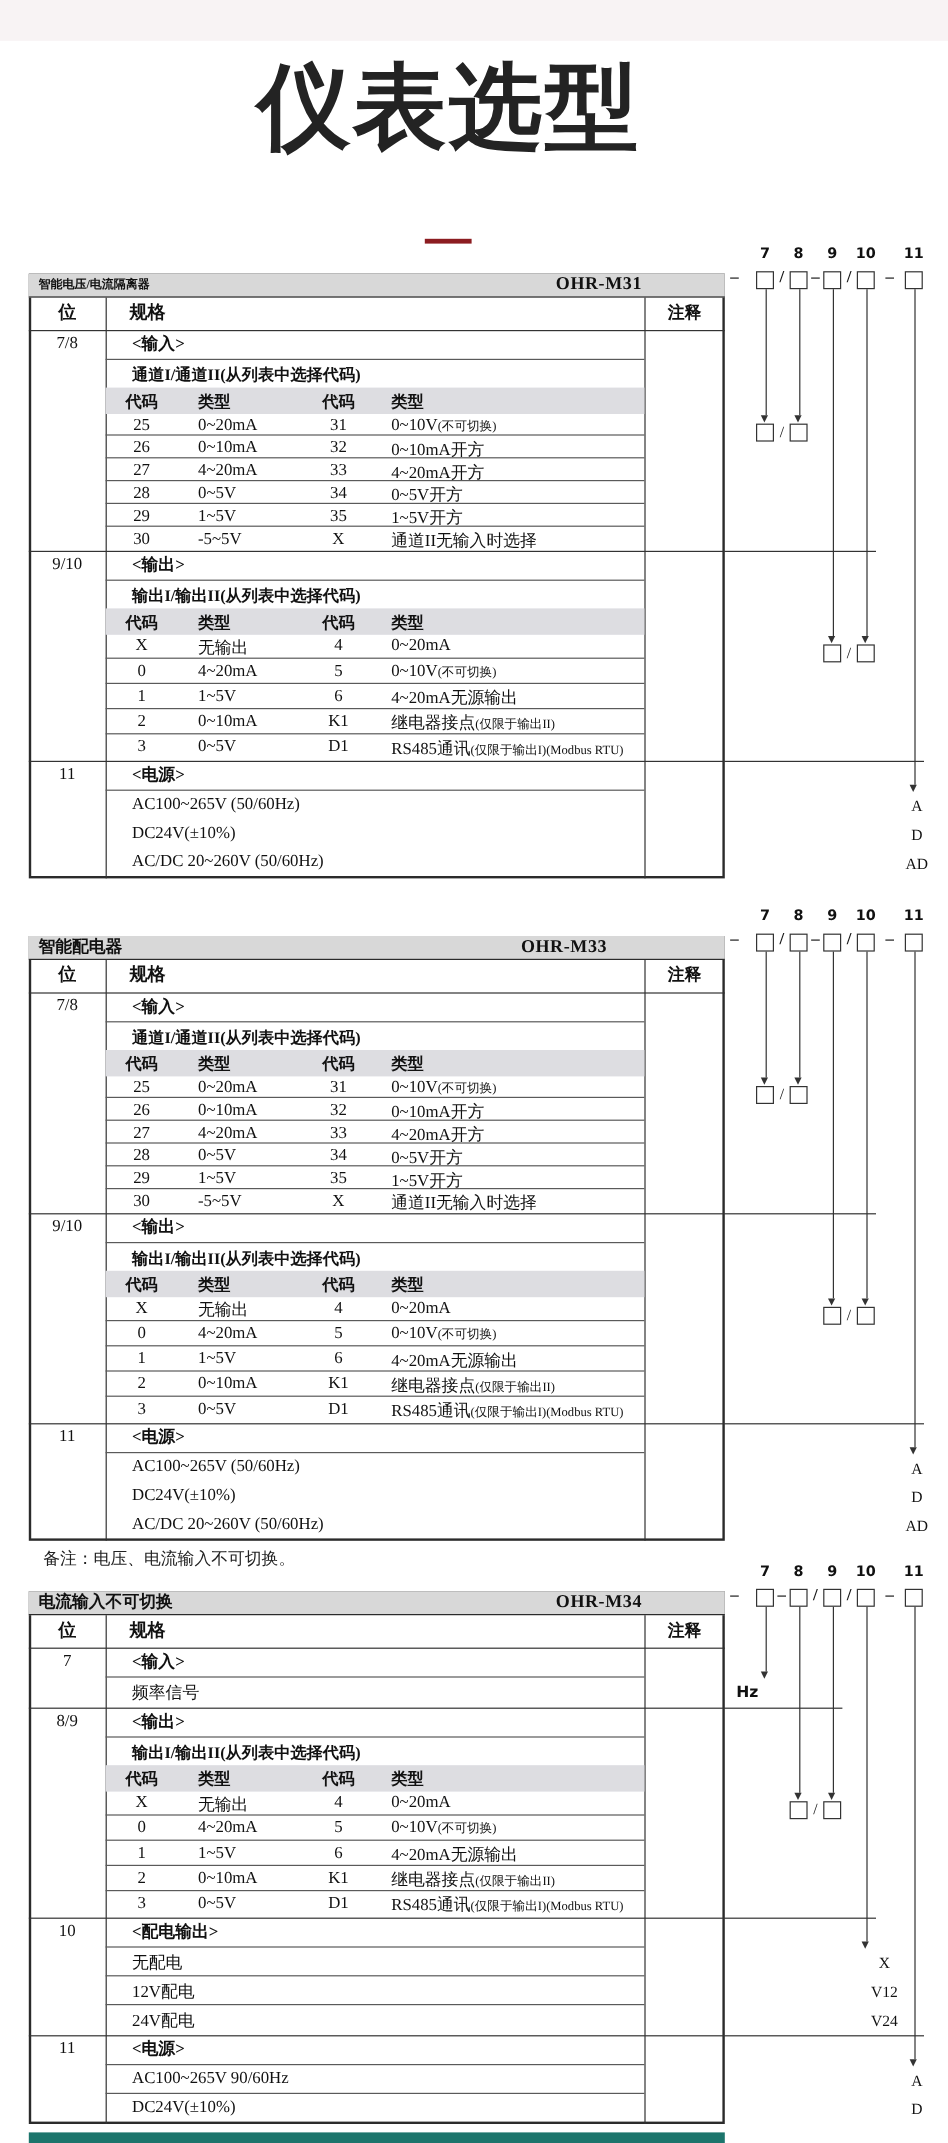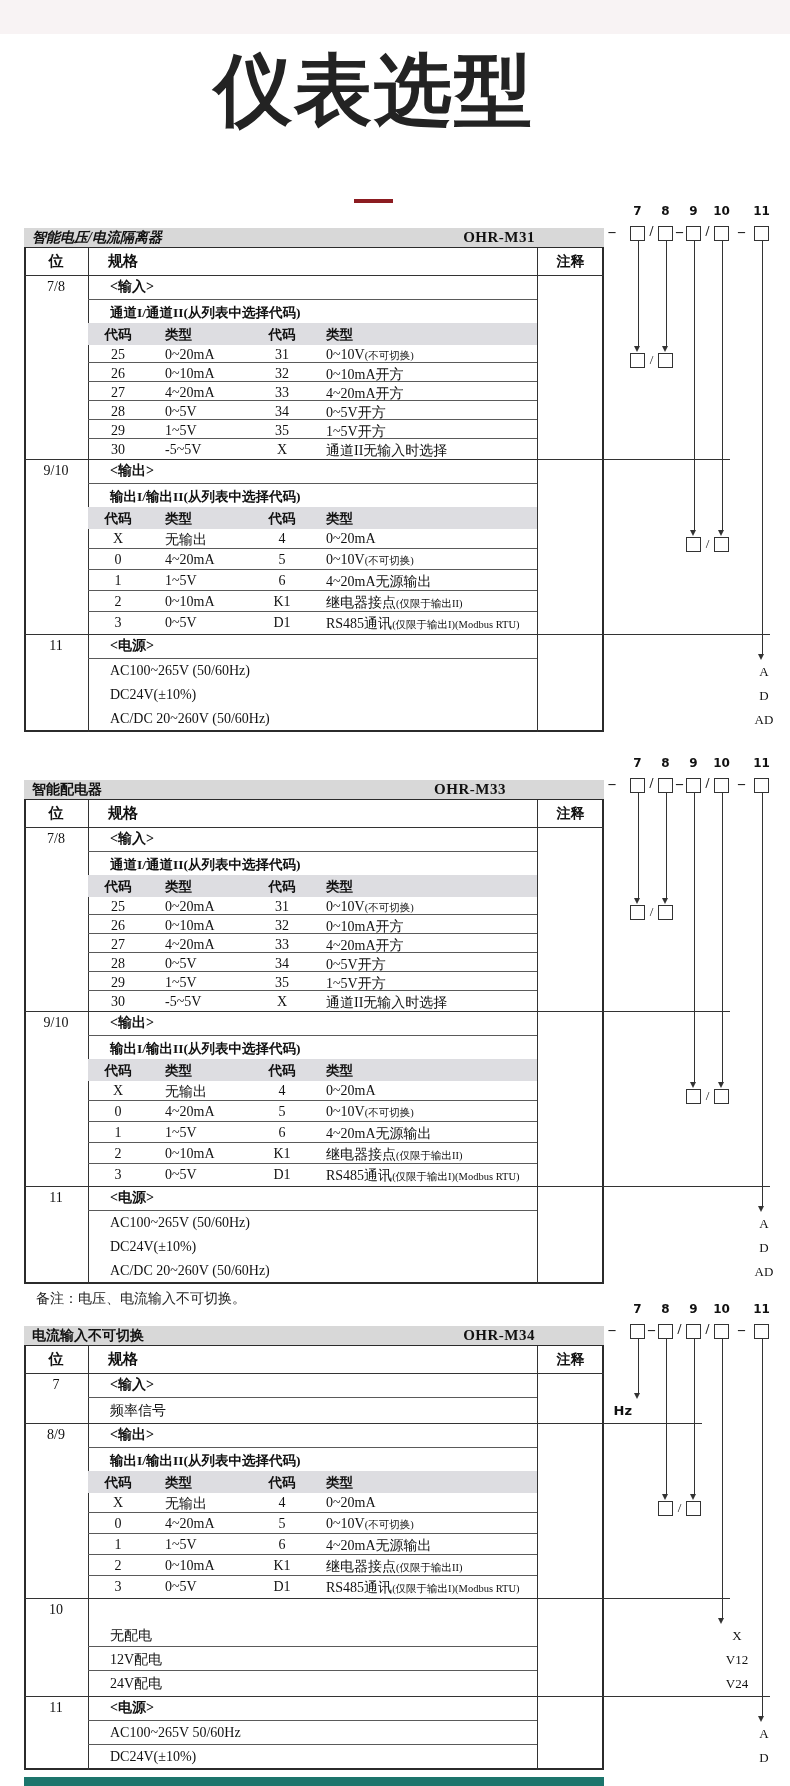--- a/index.html
+++ b/index.html
@@ -26,21 +26,21 @@
 <body>
 
 <div class="page" id="page">
   <div class="abs topstrip" id="topstrip" style="background: rgb(248, 243, 244);"></div>
   <div class="abs main-title">仪表选型</div>
   <div class="abs title-dash" id="titledash" style="background: rgb(140, 28, 33);"></div>
   <div class="abs note-line">备注：电压、电流输入不可切换。</div>
   <div class="abs footerbar" id="footerbar" style="background: rgb(28, 117, 108);"></div>
 <div class="abs" style="left: 24px; top: 228px; width: 580px; height: 504px; box-sizing: border-box; border: 2px solid rgb(43, 43, 43);"></div>
     <div class="abs" style="left: 24px; top: 228px; width: 580px; height: 20px; background: rgb(216, 216, 216); border-bottom: 1px solid rgb(43, 43, 43); box-sizing: border-box;"></div>
-    <div class="abs bold" style="left: 32px; top: 229px; font-size: 14px; line-height: 18px; font-style: italic;">智能电压/电流隔离器</div>
+    <div class="abs bold" style="left: 32px; top: 229px; font-size: 10px; line-height: 18px;">智能电压/电流隔离器</div>
     <div class="abs bold" style="left: 405px; top: 228px; width: 130px; text-align: right; font-size: 15px; line-height: 19px; letter-spacing: 0.5px;">OHR-M31</div>
     <div class="abs bold" style="left: 24px; top: 248px; width: 64px; height: 27px; text-align: center; font-size: 15px; line-height: 27px;">位</div>
     <div class="abs bold" style="left: 108px; top: 248px; font-size: 15px; line-height: 27px;">规格</div>
     <div class="abs bold" style="left: 537px; top: 248px; width: 67px; text-align: center; font-size: 14px; line-height: 27px;">注释</div>
     <div class="abs hline" style="left: 24px; top: 275px; width: 580px;"></div>
     <div class="abs vline" style="left: 88px; top: 248px; height: 484px;"></div>
     <div class="abs vline" style="left: 537px; top: 248px; height: 484px;"></div>
     <div class="abs sans bold" style="left: 625.5px; top: 204px; width: 24px; text-align: center; font-size: 12px;">7</div>
     <div class="abs box" style="left: 630px; top: 226px;"></div>
     <div class="abs sans bold" style="left: 653.5px; top: 204px; width: 24px; text-align: center; font-size: 12px;">8</div>
@@ -371,38 +371,41 @@
     <div class="abs vline" style="left: 665.5px; top: 1339px; height: 155px;"></div>
     <div class="abs arrowhead" style="left: 662px; top: 1494px;"></div>
     <div class="abs box" style="left: 658px; top: 1501px;"></div>
     <div class="abs vline" style="left: 693.5px; top: 1339px; height: 155px;"></div>
     <div class="abs arrowhead" style="left: 690px; top: 1494px;"></div>
     <div class="abs box" style="left: 686px; top: 1501px;"></div>
     <div class="abs" style="left: 674.5px; top: 1500px; width: 10px; text-align: center; font-size: 13px;">/</div>
     <div class="abs hline" style="left: 24px; top: 1598px; width: 580px;"></div>
     <div class="abs hline" style="left: 604px; top: 1598px; width: 125.5px;"></div>
     <div class="abs" style="left: 24px; top: 1602px; width: 64px; text-align: center; font-size: 14px;">10</div>
+    <div class="abs rowline" style="left: 88px; top: 1598px; width: 449px; height: 25px; box-sizing: border-box;">
+      <span style="position: absolute; left: 22px; top: 3px; font-size: 14px; font-weight: bold;">&lt;配电输出&gt;</span>
+    </div>
     <div class="abs rowline" style="left: 88px; top: 1624px; width: 449px; height: 23px; box-sizing: border-box;"></div>
     <div class="abs" style="left: 110px; top: 1627px; font-size: 14px; white-space: nowrap;">无配电</div>
     <div class="abs" style="left: 713px; top: 1628px; width: 48px; text-align: center; font-size: 13px;">X</div>
     <div class="abs rowline" style="left: 88px; top: 1648px; width: 449px; height: 23px; box-sizing: border-box;"></div>
     <div class="abs" style="left: 110px; top: 1651px; font-size: 14px; white-space: nowrap; text-align: right;">12V配电</div>
     <div class="abs" style="left: 713px; top: 1652px; width: 48px; text-align: center; font-size: 13px;">V12</div>
     <div class="abs" style="left: 88px; top: 1672px; width: 449px; height: 23px; box-sizing: border-box;"></div>
     <div class="abs" style="left: 110px; top: 1675px; font-size: 14px; white-space: nowrap;">24V配电</div>
     <div class="abs" style="left: 713px; top: 1676px; width: 48px; text-align: center; font-size: 13px;">V24</div>
     <div class="abs vline" style="left: 721.5px; top: 1339px; height: 279px;"></div>
     <div class="abs arrowhead" style="left: 718px; top: 1618px;"></div>
     <div class="abs hline" style="left: 24px; top: 1696px; width: 580px;"></div>
     <div class="abs hline" style="left: 604px; top: 1696px; width: 165.5px;"></div>
     <div class="abs" style="left: 24px; top: 1700px; width: 64px; text-align: center; font-size: 14px;">11</div>
     <div class="abs rowline" style="left: 88px; top: 1696px; width: 449px; height: 25px; box-sizing: border-box;">
       <span style="position: absolute; left: 22px; top: 3px; font-size: 14px; font-weight: bold;">&lt;电源&gt;</span>
     </div>
     <div class="abs rowline" style="left: 88px; top: 1722px; width: 449px; height: 23px; box-sizing: border-box;"></div>
-    <div class="abs" style="left: 110px; top: 1725px; font-size: 14px; white-space: nowrap;">AC100~265V 50/60Hz</div>
+    <div class="abs" style="left: 110px; top: 1725px; font-size: 14px; white-space: nowrap;">AC100~265V 90/60Hz</div>
     <div class="abs" style="left: 740px; top: 1726px; width: 48px; text-align: center; font-size: 13px;">A</div>
     <div class="abs" style="left: 88px; top: 1746px; width: 449px; height: 23px; box-sizing: border-box;"></div>
     <div class="abs" style="left: 110px; top: 1749px; font-size: 14px; white-space: nowrap;">DC24V(±10%)</div>
     <div class="abs" style="left: 740px; top: 1750px; width: 48px; text-align: center; font-size: 13px;">D</div>
     <div class="abs vline" style="left: 761.5px; top: 1339px; height: 377px;"></div>
     <div class="abs arrowhead" style="left: 758px; top: 1716px;"></div>
   </div>
 
 </body></html>

